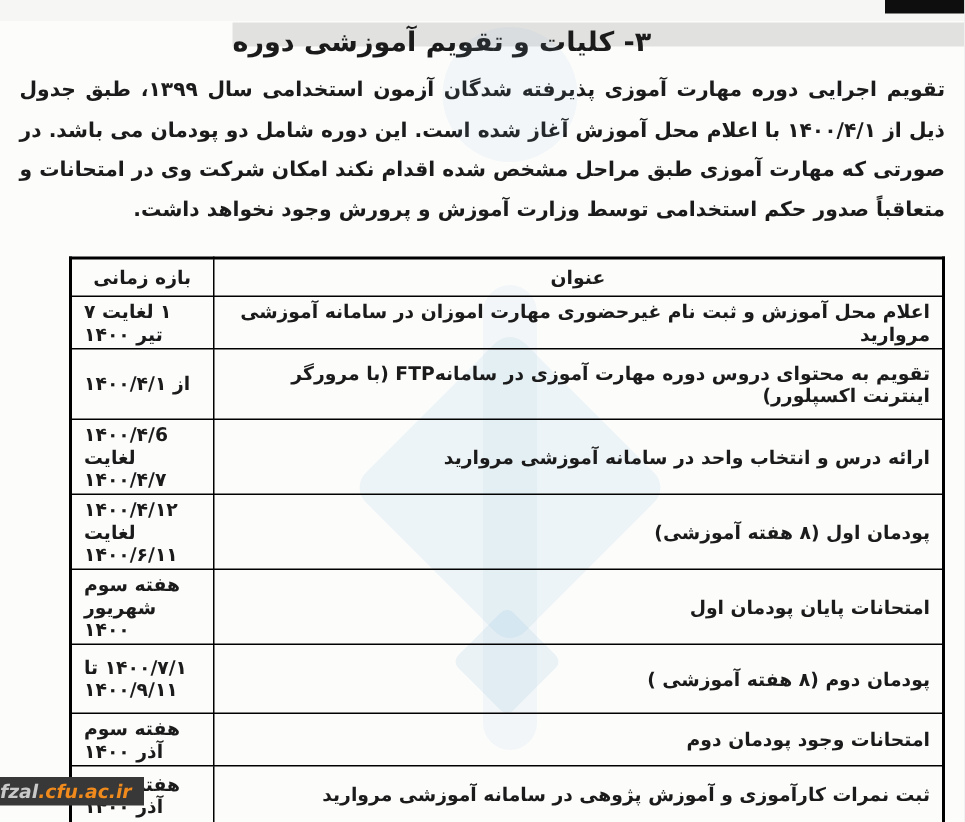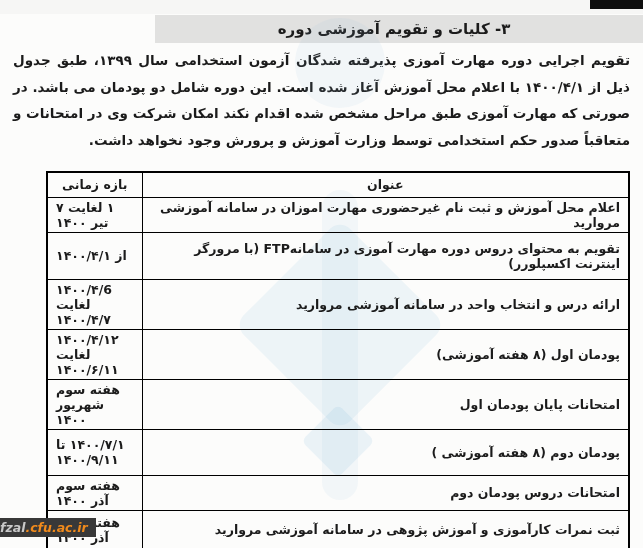--- a/index.html
+++ b/index.html
@@ -9,25 +9,25 @@
     margin:0;
     background:#fcfcfb;
     overflow:hidden;
     font-family:"DejaVu Sans","Liberation Sans",sans-serif;
     color:#1b1b1b;
     direction:rtl;
   }
   .top-strip{position:absolute;top:0;left:0;right:0;height:14px;background:#f6f6f5;}
   .corner-black{position:absolute;top:0;right:0;width:53px;height:9px;background:#0e0e0e;}
   .heading-band{
-    position:absolute;top:15px;left:155px;right:0;height:28px;
+    position:absolute;top:15px;left:155px;right:0;height:16px;
     background:#e1e1e0;
-    font-weight:bold;font-size:15px;line-height:28px;
+    font-weight:bold;font-size:18px;line-height:28px;
     padding-right:10px;box-sizing:border-box;
-    text-align:center;
+    text-align:left;
   }
   .intro{
     position:absolute;top:47px;right:13px;left:13px;
     margin:0;
     font-weight:bold;font-size:13.5px;line-height:26.5px;
     text-align:justify;text-align-last:right;
     direction:rtl;
   }
   table.schedule{
     position:absolute;top:171px;right:13px;left:48px;width:582px;
@@ -133,21 +133,21 @@
         <td class="cell-title">امتحانات پایان پودمان اول</td>
         <td class="cell-time">هفته سوم شهریور
 ۱۴۰۰</td>
       </tr>
       <tr class="h-r6">
         <td class="cell-title">پودمان دوم (۸ هفته آموزشی )</td>
         <td class="cell-time">۱۴۰۰/۷/۱ تا
 ۱۴۰۰/۹/۱۱</td>
       </tr>
       <tr class="h-r7">
-        <td class="cell-title">امتحانات دروس پودمان دوم</td>
+        <td class="cell-title">امتحانات وجود پودمان دوم</td>
         <td class="cell-time">هفته سوم آذر ۱۴۰۰</td>
       </tr>
       <tr class="h-r8">
         <td class="cell-title">ثبت نمرات کارآموزی و آموزش پژوهی در سامانه آموزشی مروارید</td>
         <td class="cell-time">هفته سوم آذر ۱۴۰۰</td>
       </tr>
     </tbody>
   </table>
 
   <div class="site-badge">

